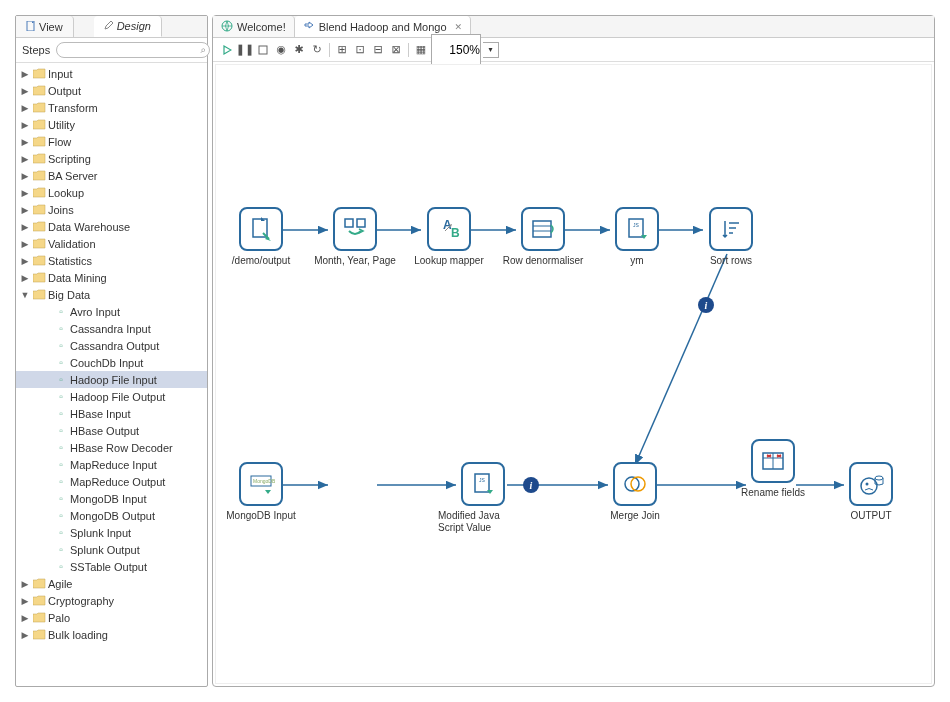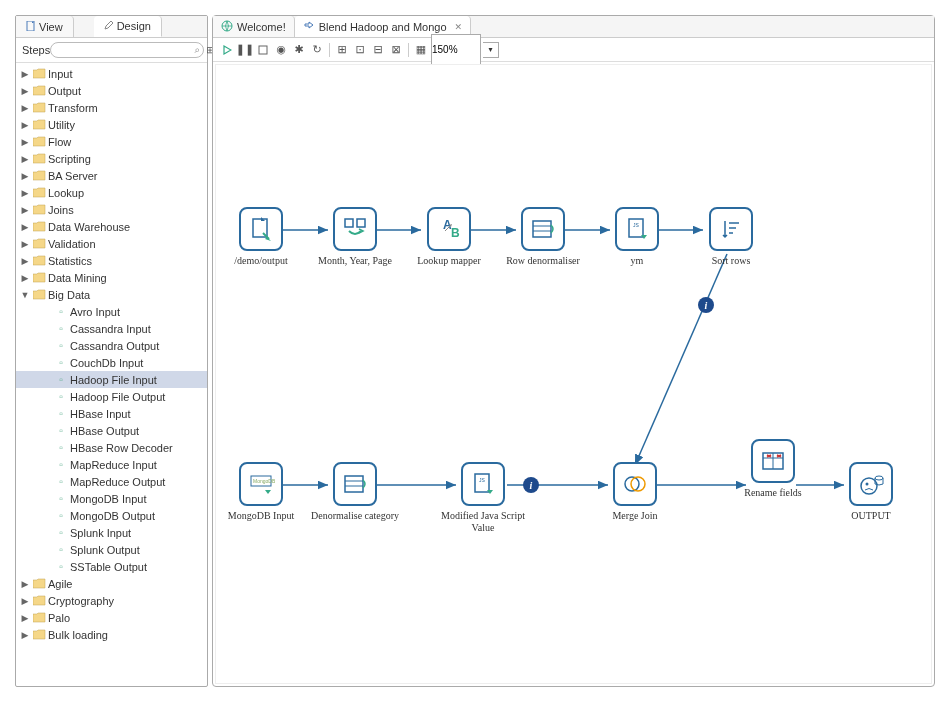--- a/index.html
+++ b/index.html
@@ -4,22 +4,22 @@
 <style>
 * { box-sizing: border-box; margin: 0; padding: 0; }
 body { font-family: Arial, sans-serif; font-size: 11px; background: #fff; color: #333; width: 950px; height: 702px; overflow: hidden; position: relative; }
 
 .app { display: flex; width: 100%; height: 100%; padding: 15px; gap: 4px; }
 
 
 .left-panel { width: 193px; border: 1px solid #aaa; border-radius: 2px; display: flex; flex-direction: column; background: #fff; }
 .left-tabs { display: flex; height: 22px; background: #f5f5f5; border-bottom: 1px solid #ccc; gap: 20px; }
 .left-tab { display: flex; align-items: center; gap: 3px; padding: 2px 10px; border-right: 1px solid #ccc; font-size: 11px; cursor: pointer; background: #f8f8f8; border-top-left-radius: 4px; border-top-right-radius: 4px; }
-.left-tab.active { background: #fff; border-bottom: 1px solid #fff; position: relative; z-index: 1; }
-.steps-bar { display: flex; align-items: center; padding: 4px 6px; border-bottom: 1px solid #ddd; }
+.left-tab.active { background: #fff; border-bottom: 1px solid #fff; position: relative; z-index: 1; font-style: italic; }
+.steps-bar { display: flex; align-items: center; gap: 6px; padding: 4px 6px; border-bottom: 1px solid #ddd; }
 .steps-bar .lbl { font-size: 11px; }
 .search-box { flex: 1; height: 16px; border: 1px solid #bbb; border-radius: 8px; padding: 0 14px 0 6px; font-size: 10px; position: relative; }
 .search-wrap { position: relative; flex: 1; }
 .search-wrap .mag { position: absolute; right: 4px; top: 50%; transform: translateY(-50%); font-size: 10px; color: #888; }
 .tool-icons { display: flex; gap: 2px; }
 .tool-icons span { width: 12px; height: 12px; display: inline-flex; align-items: center; justify-content: center; color: #555; font-size: 9px; cursor: pointer; }
 
 .tree { flex: 1; overflow-y: auto; overflow-x: hidden; padding: 2px 0; }
 .tree-item { display: flex; align-items: center; gap: 2px; padding: 1px 4px; white-space: nowrap; cursor: pointer; height: 17px; }
 .tree-item.selected { background: #d0d8e8; }
@@ -33,30 +33,30 @@
 
 .right-panel { flex: 1; border: 1px solid #aaa; border-radius: 4px; display: flex; flex-direction: column; background: #fff; }
 .editor-tabs { display: flex; height: 22px; background: #f5f5f5; border-bottom: 1px solid #ccc; }
 .editor-tab { display: flex; align-items: center; gap: 4px; padding: 2px 8px; border-right: 1px solid #ccc; font-size: 11px; cursor: pointer; background: #f8f8f8; border-top-left-radius: 4px; border-top-right-radius: 4px; }
 .editor-tab.active { background: #fff; }
 .editor-tab .close { color: #888; font-size: 9px; margin-left: 4px; cursor: pointer; }
 
 .toolbar { display: flex; align-items: center; gap: 2px; padding: 2px 6px; border-bottom: 1px solid #ddd; height: 24px; }
 .toolbar .sep { width: 1px; height: 14px; background: #ccc; margin: 0 2px; }
 .toolbar .tbtn { width: 16px; height: 16px; display: inline-flex; align-items: center; justify-content: center; cursor: pointer; color: #555; font-size: 11px; }
-.zoom-input { width: 50px; height: 32px; border: 1px solid #aaa; font-size: 10px; text-align: left; }
+.zoom-input { width: 50px; height: 32px; border: 1px solid #aaa; font-size: 12px; text-align: right; }
 .zoom-dd { width: 16px; height: 16px; border: 1px solid #aaa; border-left: none; display: inline-flex; align-items: center; justify-content: center; font-size: 8px; cursor: pointer; }
 
 .canvas { flex: 1; position: relative; background: #fff; overflow: hidden; border: 1px solid #eee; margin: 2px; }
 
 
 .node { position: absolute; display: flex; flex-direction: column; align-items: center; width: 90px; cursor: pointer; }
 .node .box { width: 44px; height: 44px; border: 2px solid #2a6a9e; border-radius: 8px; background: #fff; display: flex; align-items: center; justify-content: center; margin-bottom: 4px; }
 .node .box svg { width: 28px; height: 28px; }
-.node .label { font-size: 10px; text-align: center; line-height: 1.2; color: #333; font-family: Liberation Serif, serif; }
+.node .label { font-size: 10px; text-align: left; line-height: 1.2; color: #333; }
 
 svg.arrows { position: absolute; top: 0; left: 0; width: 100%; height: 100%; pointer-events: none; }
 .arrow-line { stroke: #2a6a9e; stroke-width: 1.5; fill: none; marker-end: url(#arrowhead); }
 .info-badge { fill: #1e4a8c; }
 .info-text { fill: #fff; font-size: 10px; font-weight: bold; font-style: italic; font-family: serif; }
 </style>
 </head>
 <body>
 
 <div class="app">
@@ -482,31 +482,20 @@
       <div class="node" style="left:0px; top:397px;">
         <div class="box">
             <svg viewBox="0 0 28 28">
               <rect x="4" y="6" width="20" height="10" fill="#fff" stroke="#2a6a9e" stroke-width="1"></rect>
               <text x="6" y="13" font-size="5" fill="#8a6">MongoDB</text>
               <path d="M18 20 L24 20 L21 24 Z" fill="#3a8"></path>
             </svg>
           </div>
         <div class="label">MongoDB Input</div>
       </div>
-      <div class="node" style="left:94px; top:397px;">
-        <div class="box">
-            <svg viewBox="0 0 28 28">
-              <rect x="4" y="6" width="18" height="16" fill="none" stroke="#2a6a9e" stroke-width="1.5"></rect>
-              <line x1="4" y1="11" x2="22" y2="11" stroke="#2a6a9e"></line>
-              <line x1="4" y1="16" x2="22" y2="16" stroke="#2a6a9e"></line>
-              <path d="M22 10 Q26 14 22 18" fill="none" stroke="#3a8" stroke-width="1.5"></path>
-            </svg>
-          </div>
-        <div class="label">Denormalise category</div>
-      </div>
       <div class="node" style="left:222px; top:397px;">
         <div class="box">
             <svg viewBox="0 0 28 28">
               <rect x="6" y="4" width="14" height="18" fill="none" stroke="#2a6a9e" stroke-width="1.5"></rect>
               <text x="10" y="12" font-size="5" fill="#2a6a9e">JS</text>
               <path d="M18 20 L24 20 L21 24 Z" fill="#3a8"></path>
             </svg>
           </div>
         <div class="label">Modified Java Script Value</div>
       </div>

